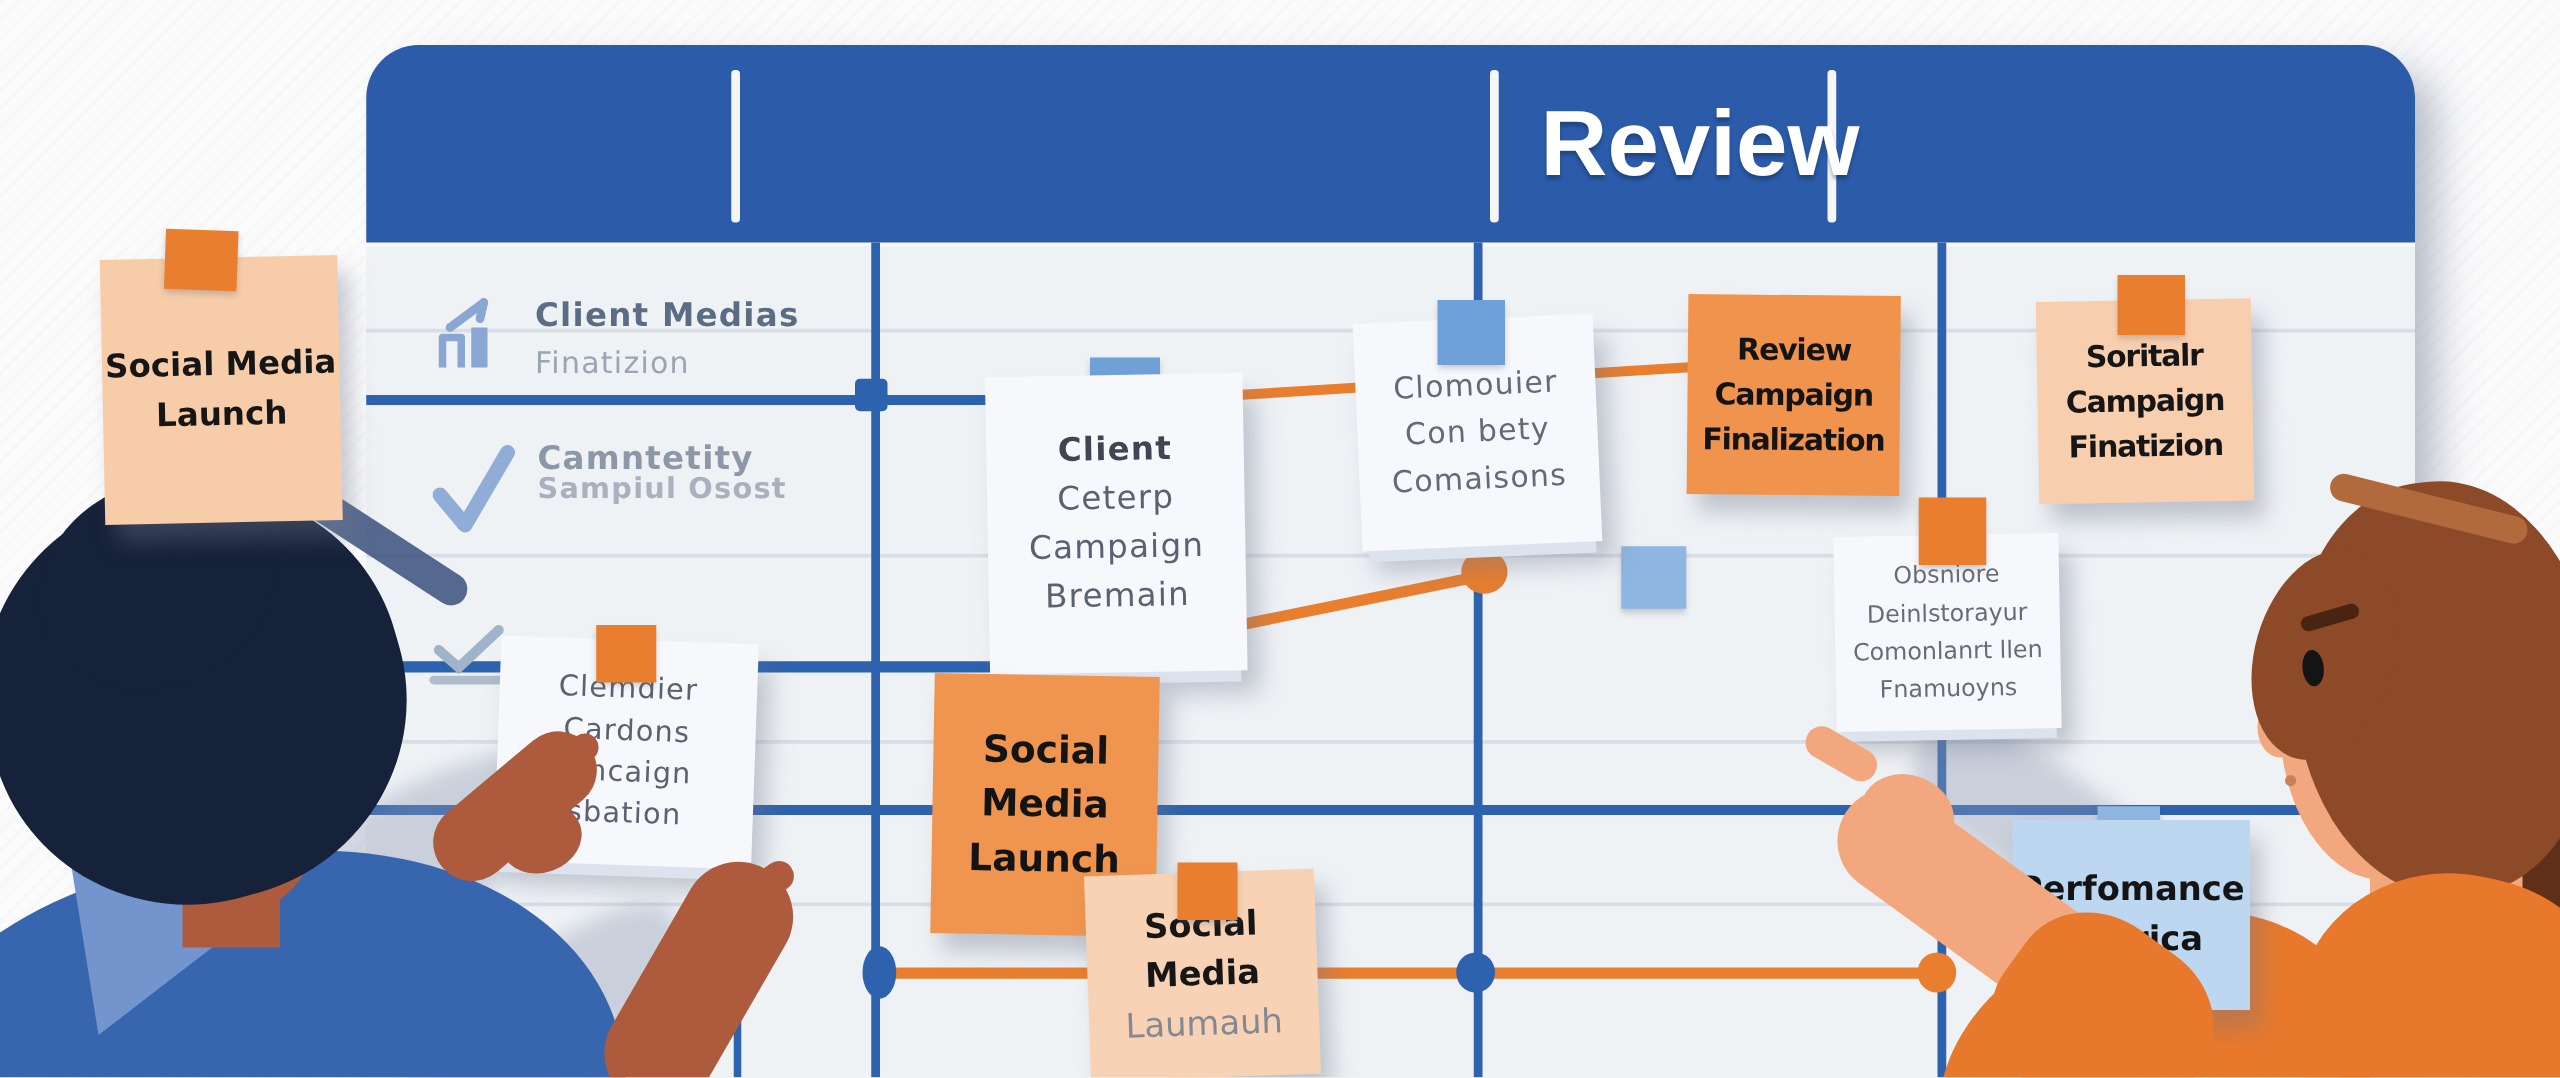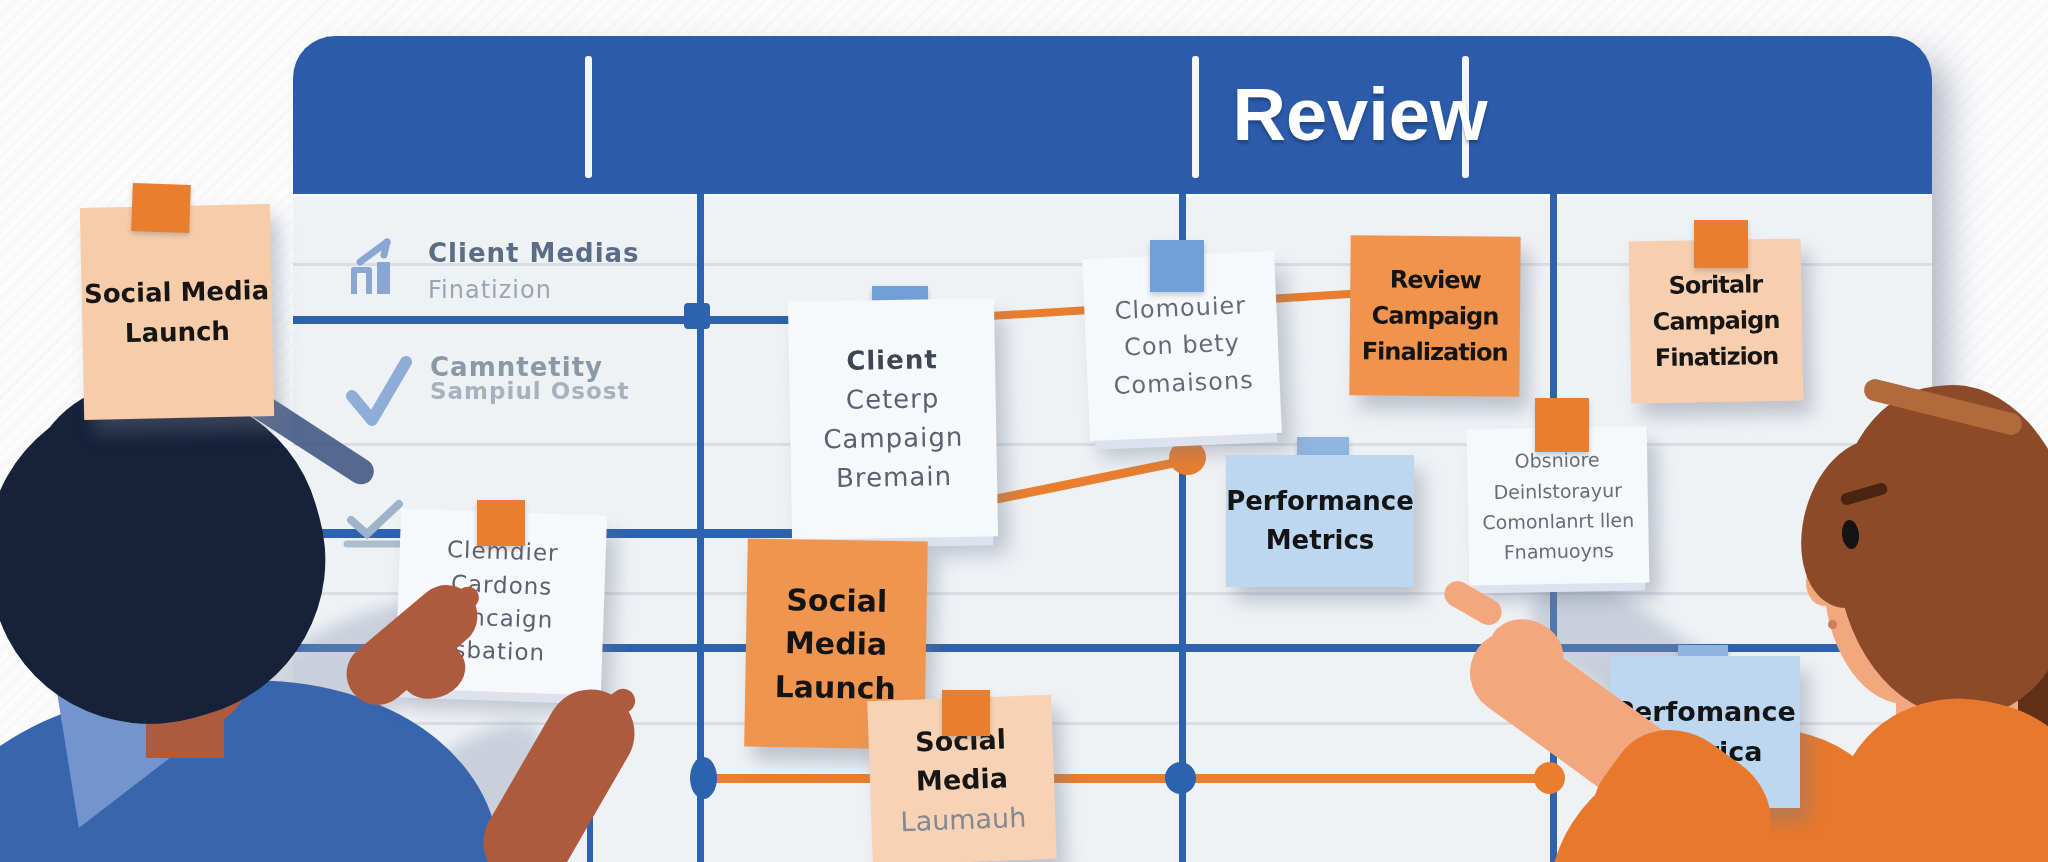--- a/index.html
+++ b/index.html
@@ -232,24 +232,20 @@
   </div>
   <div class="abs tab tb5"></div>
 
   <div class="abs note n6">
     <span class="ln">Review</span>
     <span class="ln">Campaign</span>
     <span class="ln">Finalization</span>
   </div>
 
   <div class="abs tab behind tb7"></div>
-  <div class="abs note n7">
-    <span class="ln">Performance</span>
-    <span class="ln">Metrics</span>
-  </div>
 
   <div class="abs note n8">
     <span class="ln">Soritalr</span>
     <span class="ln">Campaign</span>
     <span class="ln">Finatizion</span>
   </div>
   <div class="abs tab tb8"></div>
 
   <div class="abs note n9">
     <span class="ln">Obsniore</span>

